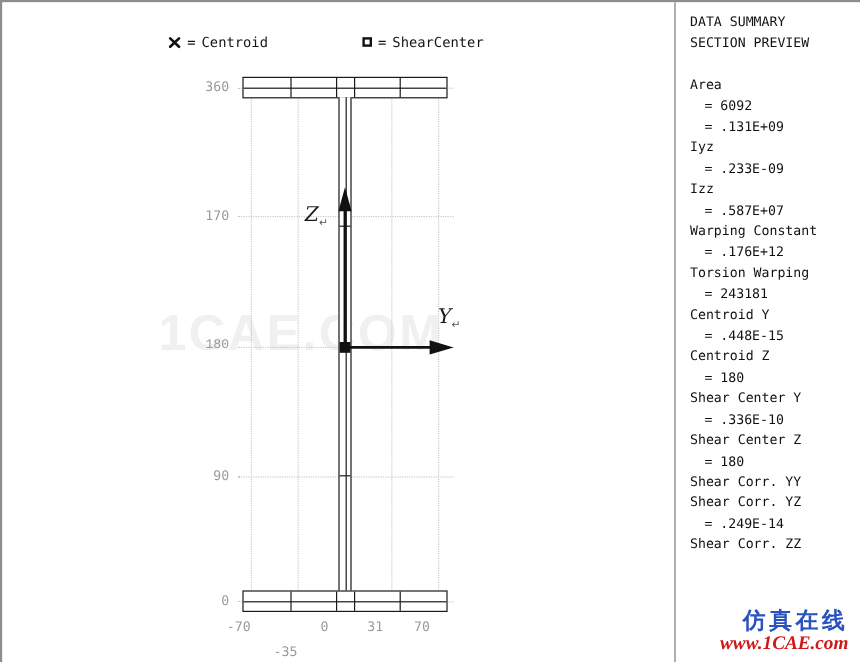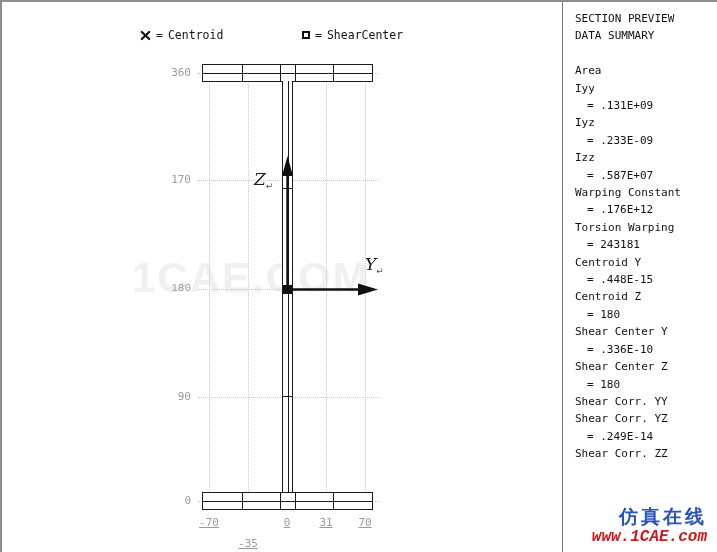--- a/index.html
+++ b/index.html
@@ -113,21 +113,21 @@
 
   
   .tick-label {
     position: absolute;
     font-family: "DejaVu Sans Mono", monospace;
     font-size: 11px;
     color: #9a9a9a;
     white-space: nowrap;
   }
   .tick-y { text-align: right; }
-  .tick-x { text-align: center; text-decoration: underline; }
+  .tick-x { text-align: left; }
 
   
   #section-geometry {
     position: absolute;
     left: 0; top: 0;
     width: 180px; height: 446px;
   }
   .flange {
     position: absolute;
     left: 4px;
@@ -256,21 +256,21 @@
     font-family: "DejaVu Sans", sans-serif;
     font-size: 19px;
     font-weight: bold;
     color: #2a52be;
     letter-spacing: 3px;
     white-space: nowrap;
   }
   #wm-url {
     position: absolute;
     right: 6px; top: 24px;
-    font-family: Liberation Mono, monospace;
+    font-family: Liberation Serif, serif;
     font-size: 16px;
     font-weight: bold;
     color: #d01818;
     font-style: italic;
     white-space: nowrap;
   }
   #wm-weixin {
     position: absolute;
     left: 0px; top: 26px;
     font-family: "DejaVu Sans", sans-serif;
@@ -384,26 +384,26 @@
       <div class="tick-label tick-x" style="left:30px;  top:473px; width:40px;">-35</div>
       <div class="tick-label tick-x" style="left:69px;  top:452px; width:40px;">0</div>
       <div class="tick-label tick-x" style="left:108px; top:452px; width:40px;">31</div>
       <div class="tick-label tick-x" style="left:147px; top:452px; width:40px;">70</div>
 
     </div>
   </div>
 
   <div id="summary-pane">
 
+    <div class="summary-line">DATA SUMMARY</div>
     <div class="summary-line">SECTION PREVIEW</div>
-    <div class="summary-line">DATA SUMMARY</div>
     <div class="summary-line blank"></div>
 
     <div class="summary-line">Area</div>
-    <div class="summary-line">Iyy</div>
+    <div class="summary-line value">= 6092</div>
     <div class="summary-line value">= .131E+09</div>
     <div class="summary-line">Iyz</div>
     <div class="summary-line value">= .233E-09</div>
     <div class="summary-line">Izz</div>
     <div class="summary-line value">= .587E+07</div>
     <div class="summary-line">Warping Constant</div>
     <div class="summary-line value">= .176E+12</div>
     <div class="summary-line">Torsion Warping</div>
     <div class="summary-line value">= 243181</div>
     <div class="summary-line">Centroid Y</div>

